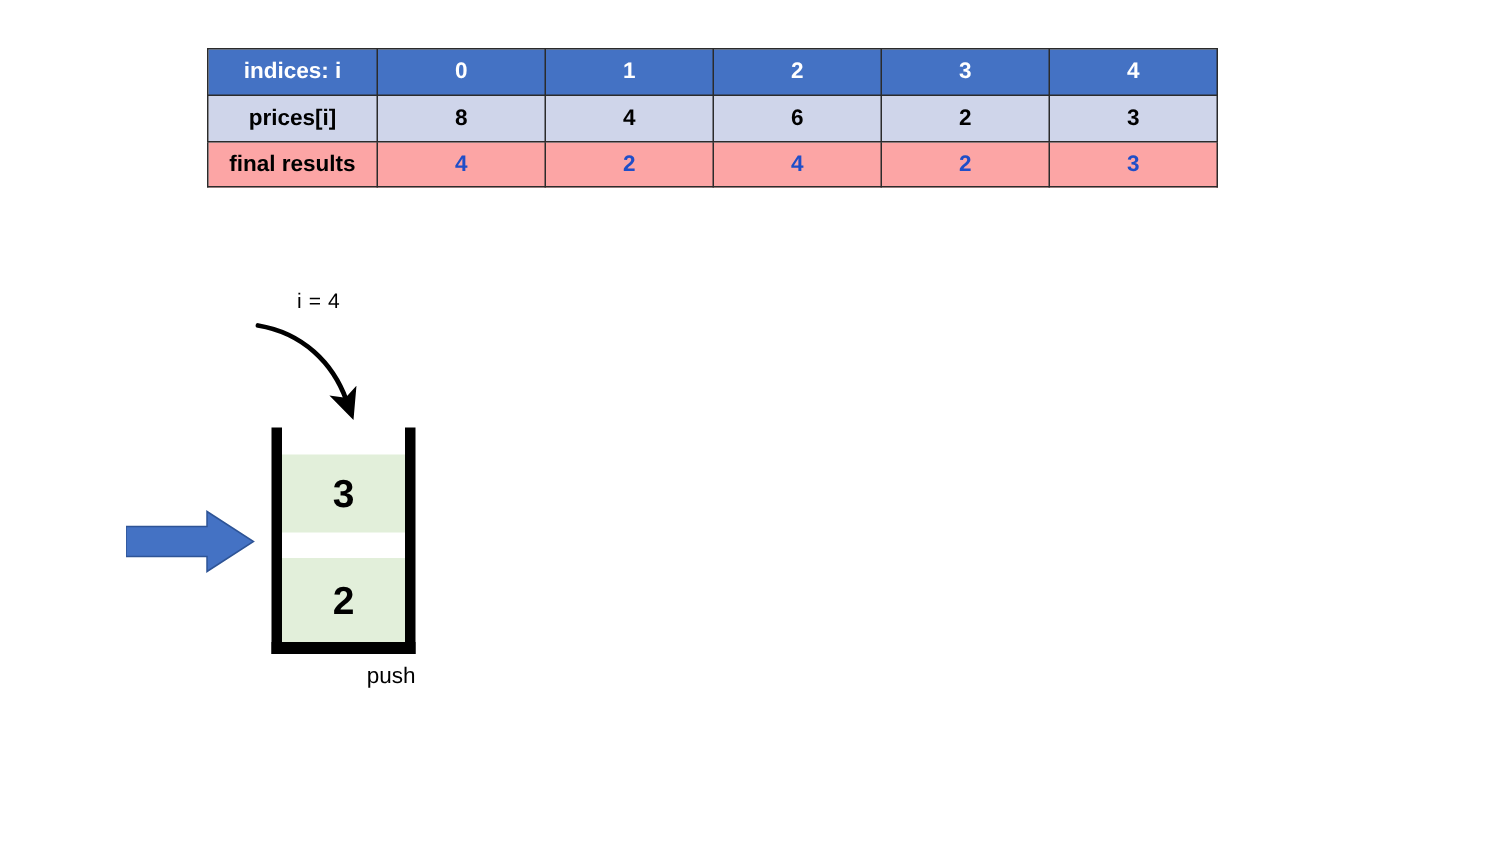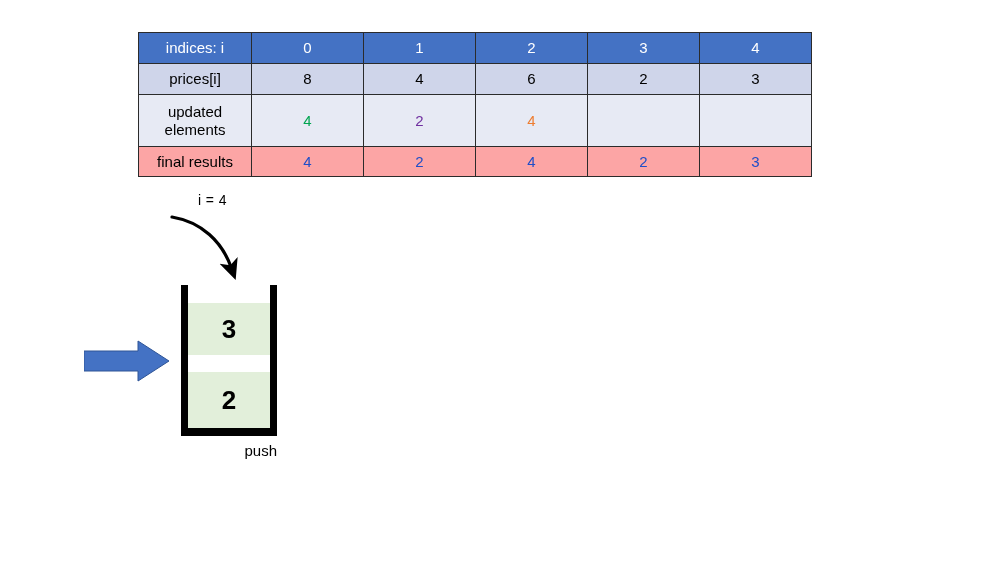--- a/index.html
+++ b/index.html
@@ -26,21 +26,21 @@
   table.data-table {
     border-collapse: collapse;
     table-layout: fixed;
     width: 668px;
   }
   table.data-table td {
     border: 1.5px solid #2b2b2b;
     text-align: center;
     vertical-align: middle;
     font-size: 15px;
-    font-weight: normal;
+    font-weight: bold;
     padding: 0;
     line-height: 1.15;
   }
   td.rowlabel {
     width: 112px;
     padding: 3px 4px;
   }
   td.datacell {
     width: 111px;
   }
@@ -161,31 +161,20 @@
         <td class="datacell">4</td>
       </tr>
       <tr class="row-prices">
         <td class="rowlabel">prices[i]</td>
         <td class="datacell">8</td>
         <td class="datacell">4</td>
         <td class="datacell">6</td>
         <td class="datacell">2</td>
         <td class="datacell">3</td>
       </tr>
-      <tr class="row-updated">
-        <td class="rowlabel">
-          <span>updated</span><br>
-          <span>elements</span>
-        </td>
-        <td class="datacell" style="color:#00A550">4</td>
-        <td class="datacell" style="color:#7030A0">2</td>
-        <td class="datacell" style="color:#ED7D31">4</td>
-        <td class="datacell"></td>
-        <td class="datacell"></td>
-      </tr>
       <tr class="row-final">
         <td class="rowlabel">final results</td>
         <td class="datacell">4</td>
         <td class="datacell">2</td>
         <td class="datacell">4</td>
         <td class="datacell">2</td>
         <td class="datacell">3</td>
       </tr>
     </tbody>
   </table>

